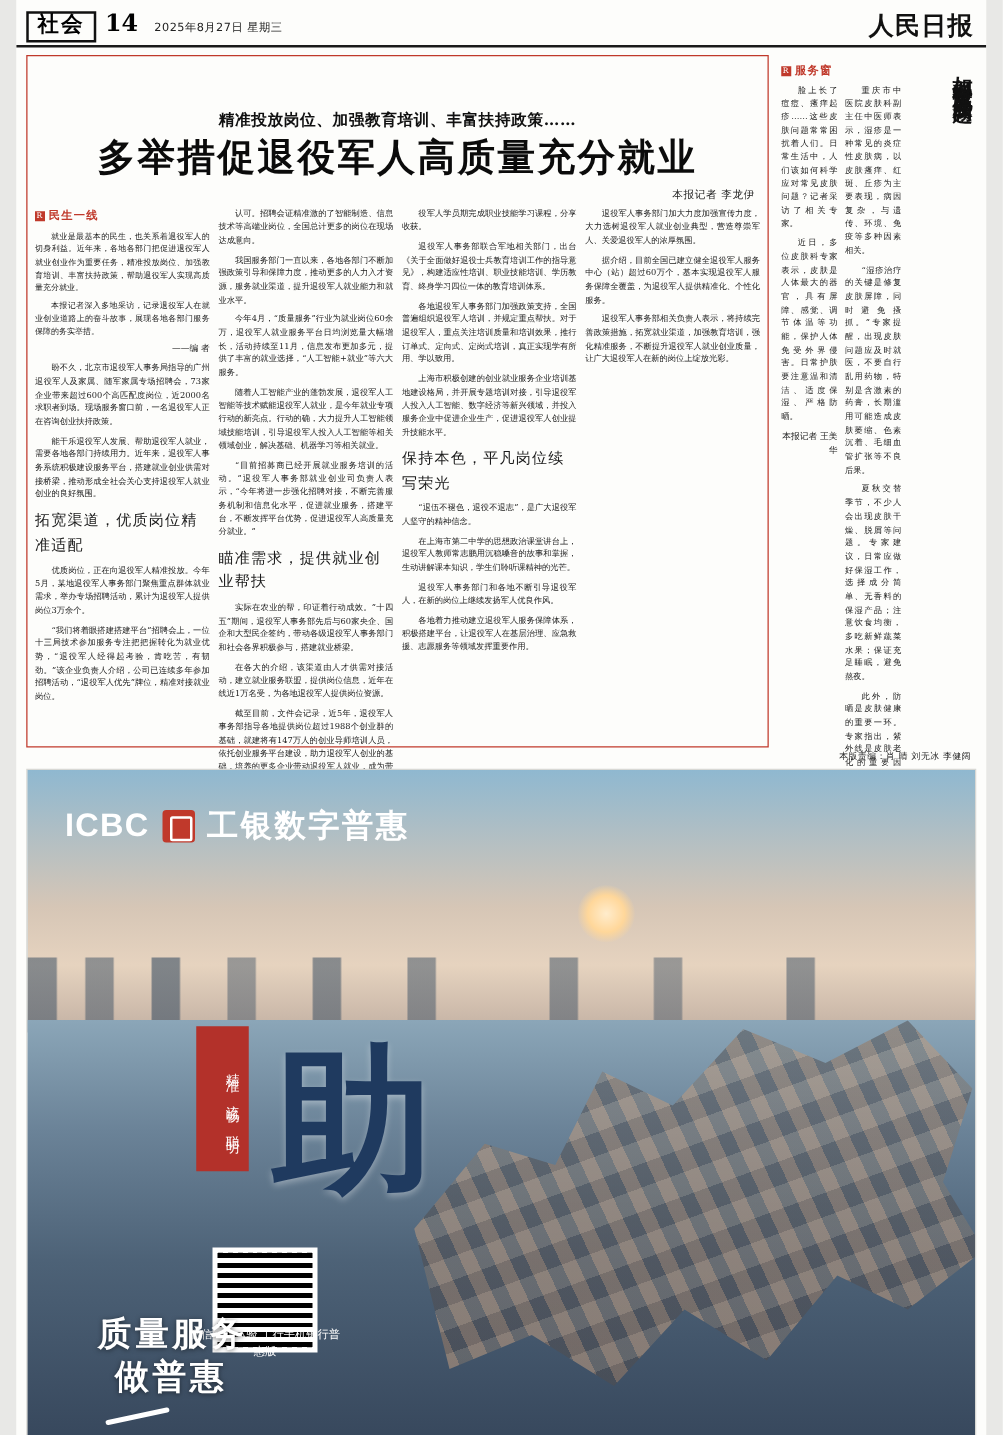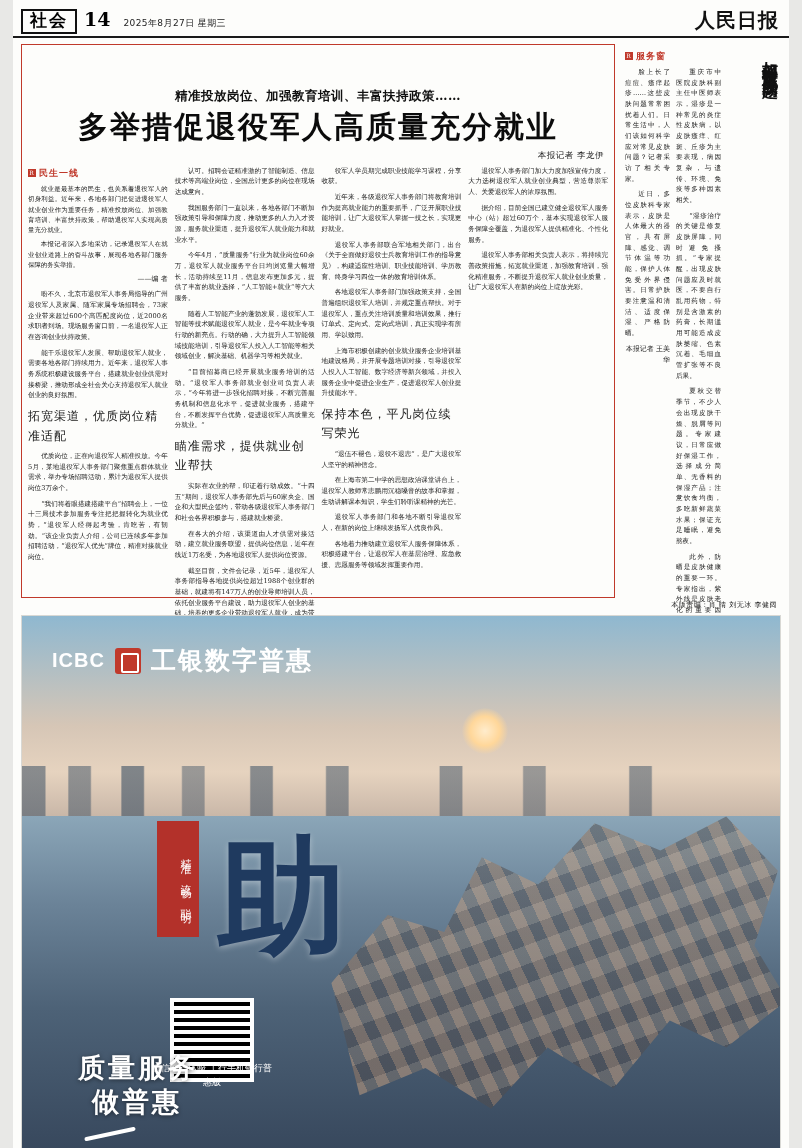--- a/index.html
+++ b/index.html
@@ -125,21 +125,21 @@
   .ad-collage{
     position:absolute;left:300px;top:180px;width:470px;height:340px;
     background:
       repeating-linear-gradient(65deg,rgba(180,140,110,.45) 0 12px,rgba(90,80,75,.35) 12px 24px),
       repeating-linear-gradient(-20deg,rgba(200,190,175,.3) 0 18px,rgba(70,75,85,.3) 18px 36px);
     clip-path:polygon(2% 55%,14% 35%,26% 40%,34% 18%,46% 26%,58% 8%,72% 16%,86% 6%,97% 22%,92% 44%,99% 60%,86% 74%,74% 66%,62% 86%,48% 74%,36% 92%,22% 80%,8% 88%);
     opacity:.95;
   }
   .ad-logo{position:absolute;left:30px;top:28px;display:flex;align-items:center;gap:10px;}
   .icbc-text{
-    font-size:20px;font-weight:bold;color:#fff;letter-spacing:1px;
+    font-size:26px;font-weight:bold;color:#fff;letter-spacing:1px;
     font-family:"Liberation Sans",sans-serif;
   }
   .icbc-mark{
     width:26px;height:26px;background:#c0392b;border-radius:3px;position:relative;
   }
   .icbc-mark:before{
     content:"";position:absolute;left:6px;top:5px;width:14px;height:16px;
     border:2px solid #fff;border-radius:2px;
   }
   .icbc-cn{
@@ -233,21 +233,20 @@
           <p>“目前招募商已经开展就业服务培训的活动。”退役军人事务部就业创业司负责人表示，“今年将进一步强化招聘对接，不断完善服务机制和信息化水平，促进就业服务，搭建平台，不断发挥平台优势，促进退役军人高质量充分就业。”</p>
           <div class="subhead">瞄准需求，提供就业创业帮扶</div>
           <p>实际在农业的帮，印证着行动成效。”十四五”期间，退役军人事务部先后与60家央企、国企和大型民企签约，带动各级退役军人事务部门和社会各界积极参与，搭建就业桥梁。</p>
           <p>在各大的介绍，该渠道由人才供需对接活动，建立就业服务联盟，提供岗位信息，近年在线近1万名受，为各地退役军人提供岗位资源。</p>
           <p>截至目前，文件会记录，近5年，退役军人事务部指导各地提供岗位超过1988个创业群的基础，就建将有147万人的创业导师培训人员，依托创业服务平台建设，助力退役军人创业的基础，培养的更多企业带动退役军人就业，成为带动就业的重要力量。</p>
           <p>“参加此次培训，我拿到了无人机驾驶员合格证，就业选择更多了。”云南昆明，一名退</p>
         </div>
 
         <div class="col">
           <p>役军人学员期完成职业技能学习课程，分享收获。</p>
-          <p>近年来，各级退役军人事务部门将教育培训作为提高就业能力的重要抓手，广泛开展职业技能培训，让广大退役军人掌握一技之长，实现更好就业。</p>
           <p>退役军人事务部联合军地相关部门，出台《关于全面做好退役士兵教育培训工作的指导意见》，构建适应性培训、职业技能培训、学历教育、终身学习四位一体的教育培训体系。</p>
           <p>各地退役军人事务部门加强政策支持，全国普遍组织退役军人培训，并规定重点帮扶。对于退役军人，重点关注培训质量和培训效果，推行订单式、定向式、定岗式培训，真正实现学有所用、学以致用。</p>
           <p>上海市积极创建的创业就业服务企业培训基地建设格局，并开展专题培训对接，引导退役军人投入人工智能、数字经济等新兴领域，并投入服务企业中促进企业生产，促进退役军人创业提升技能水平。</p>
           <div class="subhead">保持本色，平凡岗位续写荣光</div>
           <p>“退伍不褪色，退役不退志”，是广大退役军人坚守的精神信念。</p>
           <p>在上海市第二中学的思想政治课堂讲台上，退役军人教师常志鹏用沉稳嗓音的故事和掌握，生动讲解课本知识，学生们聆听课精神的光芒。</p>
           <p>退役军人事务部门和各地不断引导退役军人，在新的岗位上继续发扬军人优良作风。</p>
           <p>各地着力推动建立退役军人服务保障体系，积极搭建平台，让退役军人在基层治理、应急救援、志愿服务等领域发挥重要作用。</p>
         </div>
 

